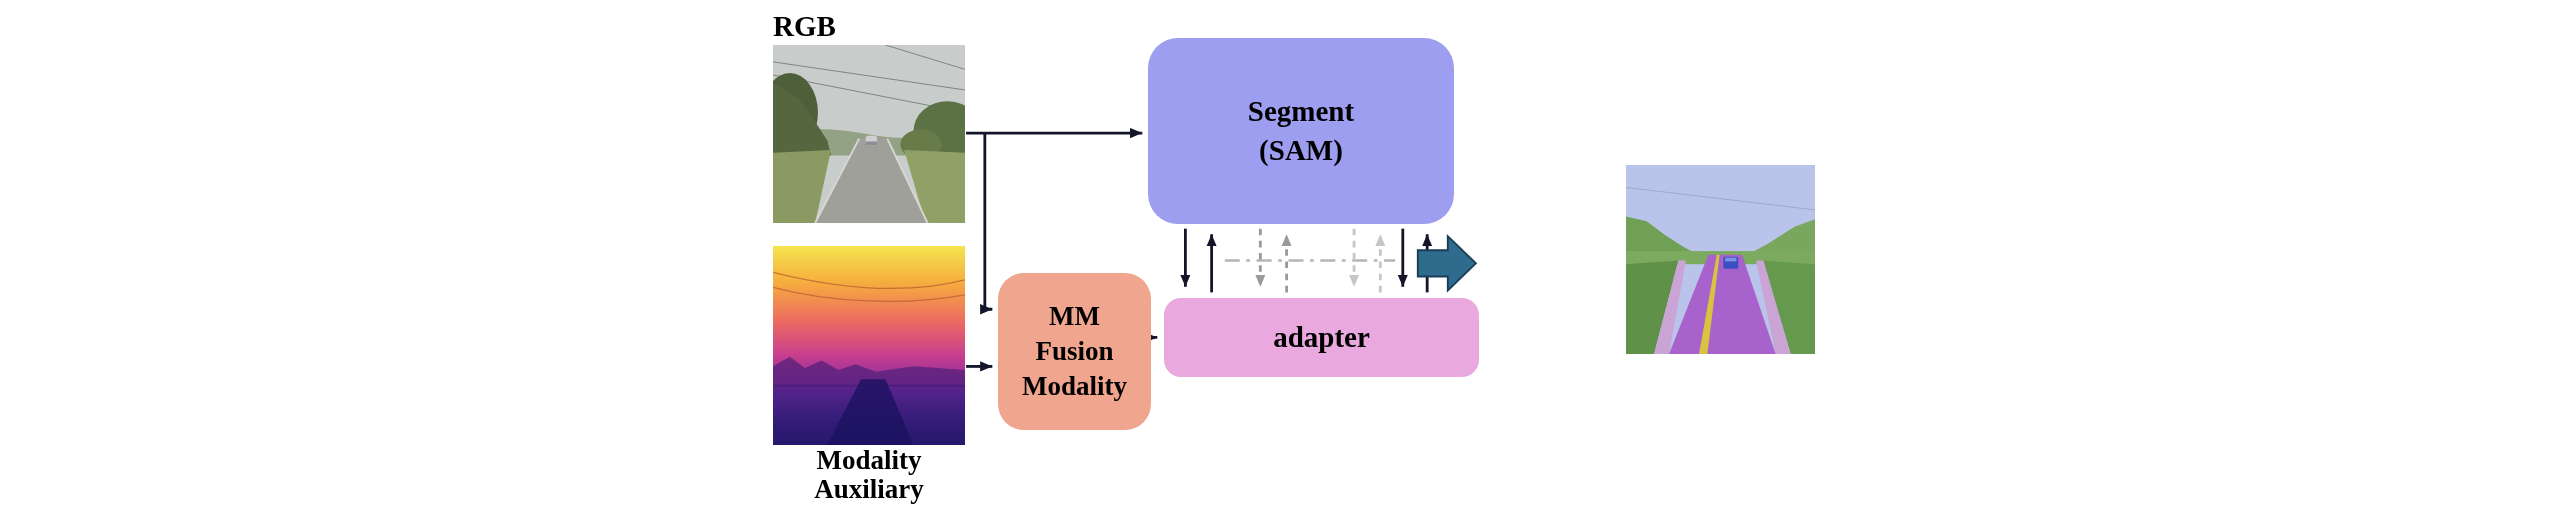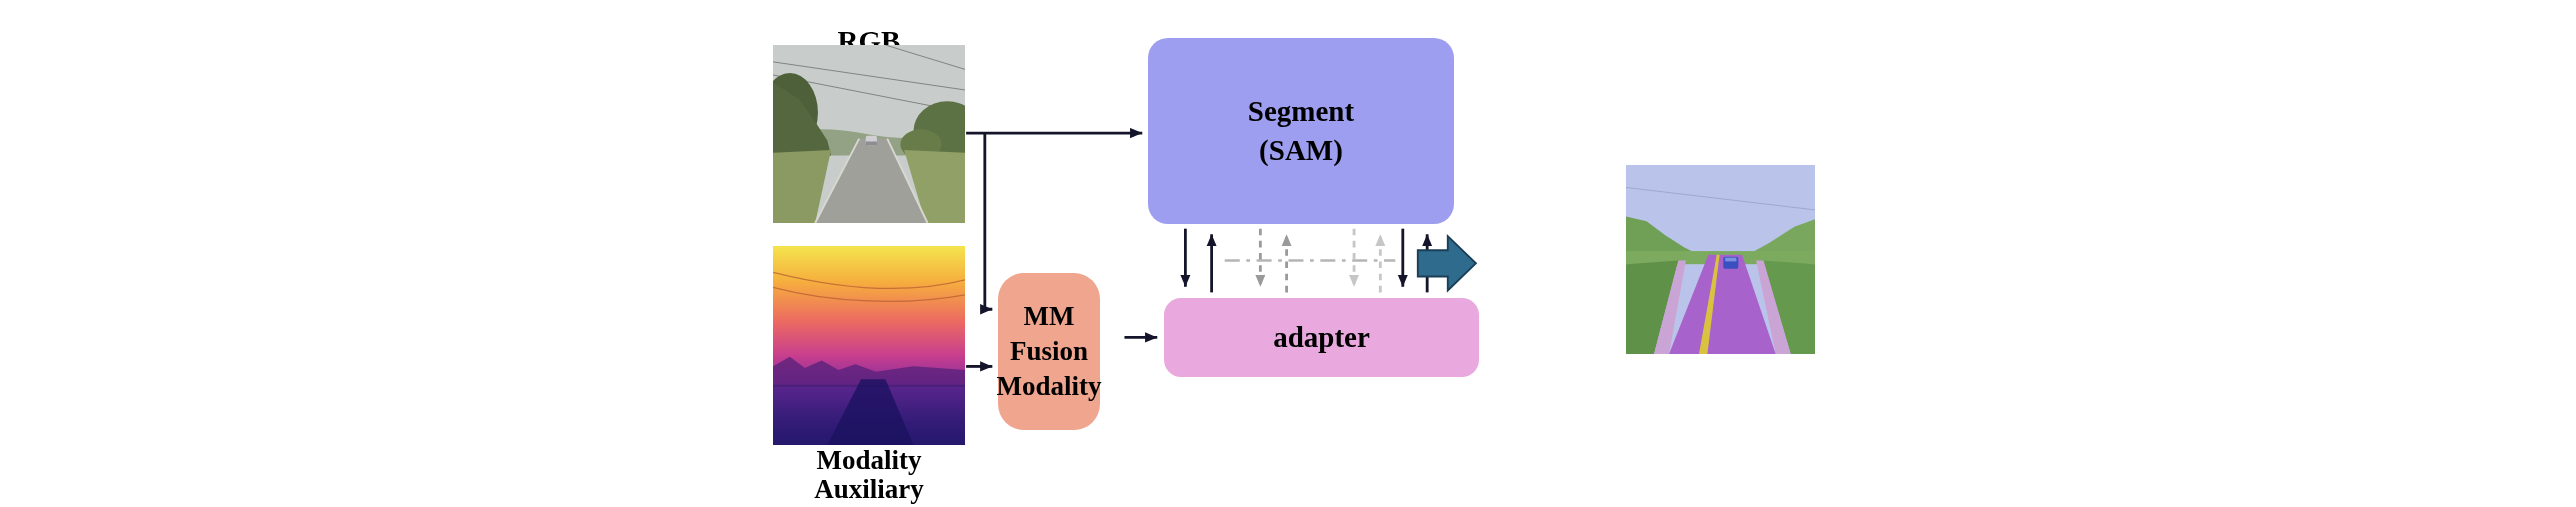--- a/index.html
+++ b/index.html
@@ -6,24 +6,24 @@
   .canvas {
     position:relative; width:2576px; height:507px; background:#ffffff;
     font-family:"Liberation Serif","DejaVu Serif",serif; font-weight:700; color:#000;
     overflow:hidden;
   }
   .overlay { position:absolute; left:0; top:0; width:2576px; height:507px; z-index:1; pointer-events:none; }
   .box {
     position:absolute; display:flex; flex-direction:column; align-items:center;
     justify-content:center; text-align:center; z-index:2;
   }
-  .sam-box   { left:1148px; top:38px;  width:306px; height:186px; background:#9e9ef0; border-radius:20px; font-size:29px; line-height:1.35; }
-  .mm-box    { left:998px; top:273px; width:102px; height:157px; background:#f0a58f; border-radius:26px; font-size:27px; line-height:1.3; }
+  .sam-box   { left:1148px; top:38px;  width:306px; height:186px; background:#9e9ef0; border-radius:30px; font-size:29px; line-height:1.35; }
+  .mm-box    { left:998px; top:273px; width:153px; height:157px; background:#f0a58f; border-radius:26px; font-size:27px; line-height:1.3; }
   .adapter-box { left:1164px; top:298px; width:315px; height:79px; background:#e9a9de; border-radius:17px; font-size:29px; }
-  .rgb-label { position:absolute; left:773px; top:25px;  width:192px; text-align:center; font-size:29px; z-index:2; }
+  .rgb-label { position:absolute; left:773px; top:10px;  width:192px; text-align:left; font-size:29px; z-index:2; }
   .aux-label { position:absolute; left:754px; top:446px; width:230px; text-align:center; font-size:27px; line-height:1.08; z-index:2; }
   .img { position:absolute; z-index:2; }
   .img svg { display:block; width:100%; height:100%; }
   .rgb-img { left:773px; top:45px;  width:192px; height:178px; }
   .aux-img { left:773px; top:246px; width:192px; height:199px; }
   .out-img { left:1626px; top:165px; width:189px; height:189px; }
   .seg-head { position:absolute; left:1478px; top:206px; width:118px; height:117px; z-index:2; }
   .seg-head svg { display:block; width:100%; height:100%; }
   .seg-head-text {
     position:absolute; left:0; top:0; width:84px; height:117px; display:flex;

